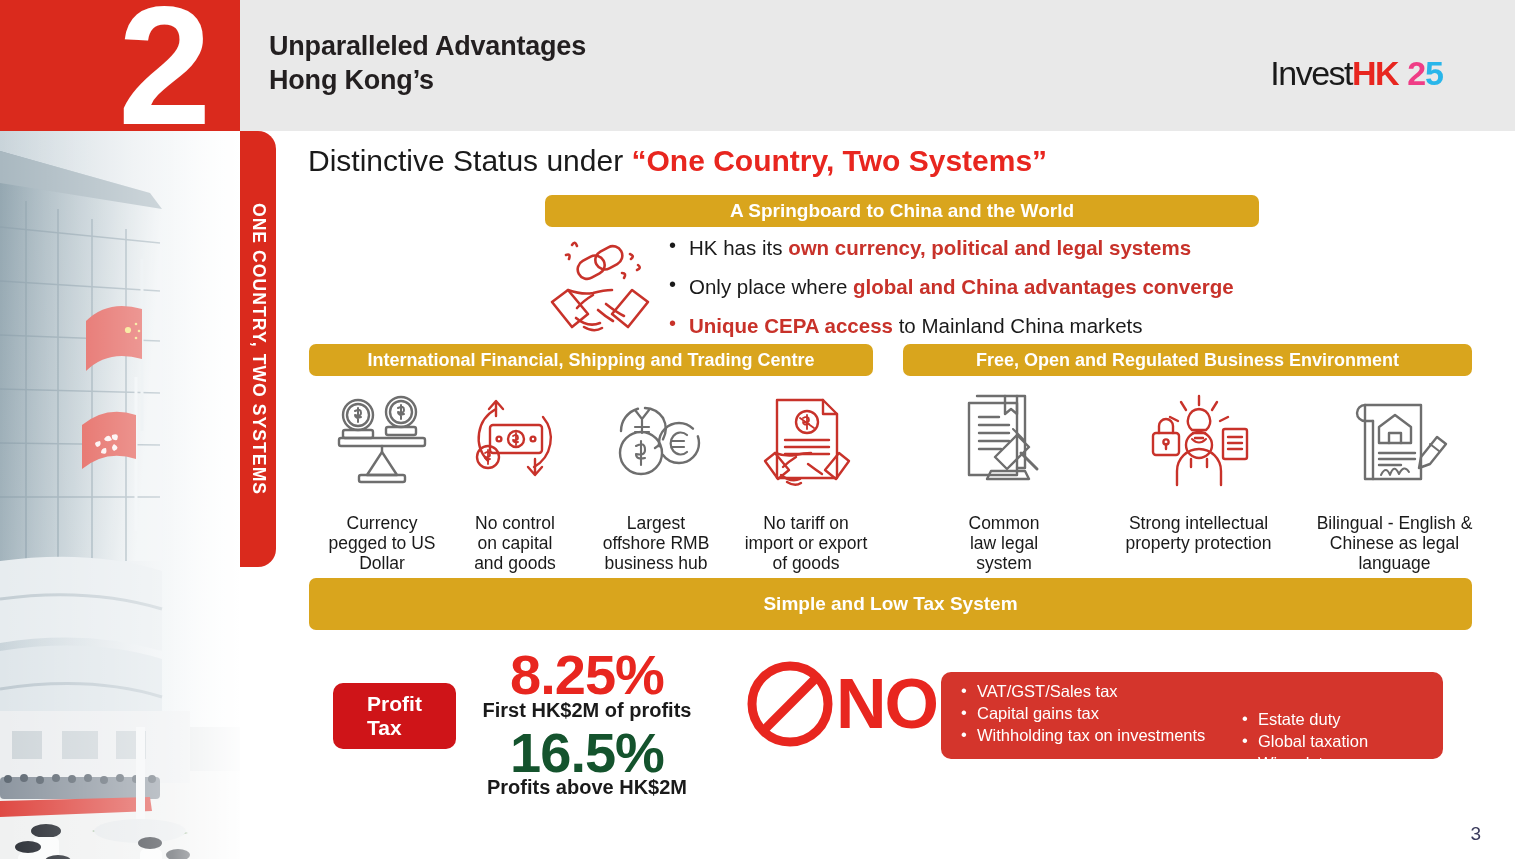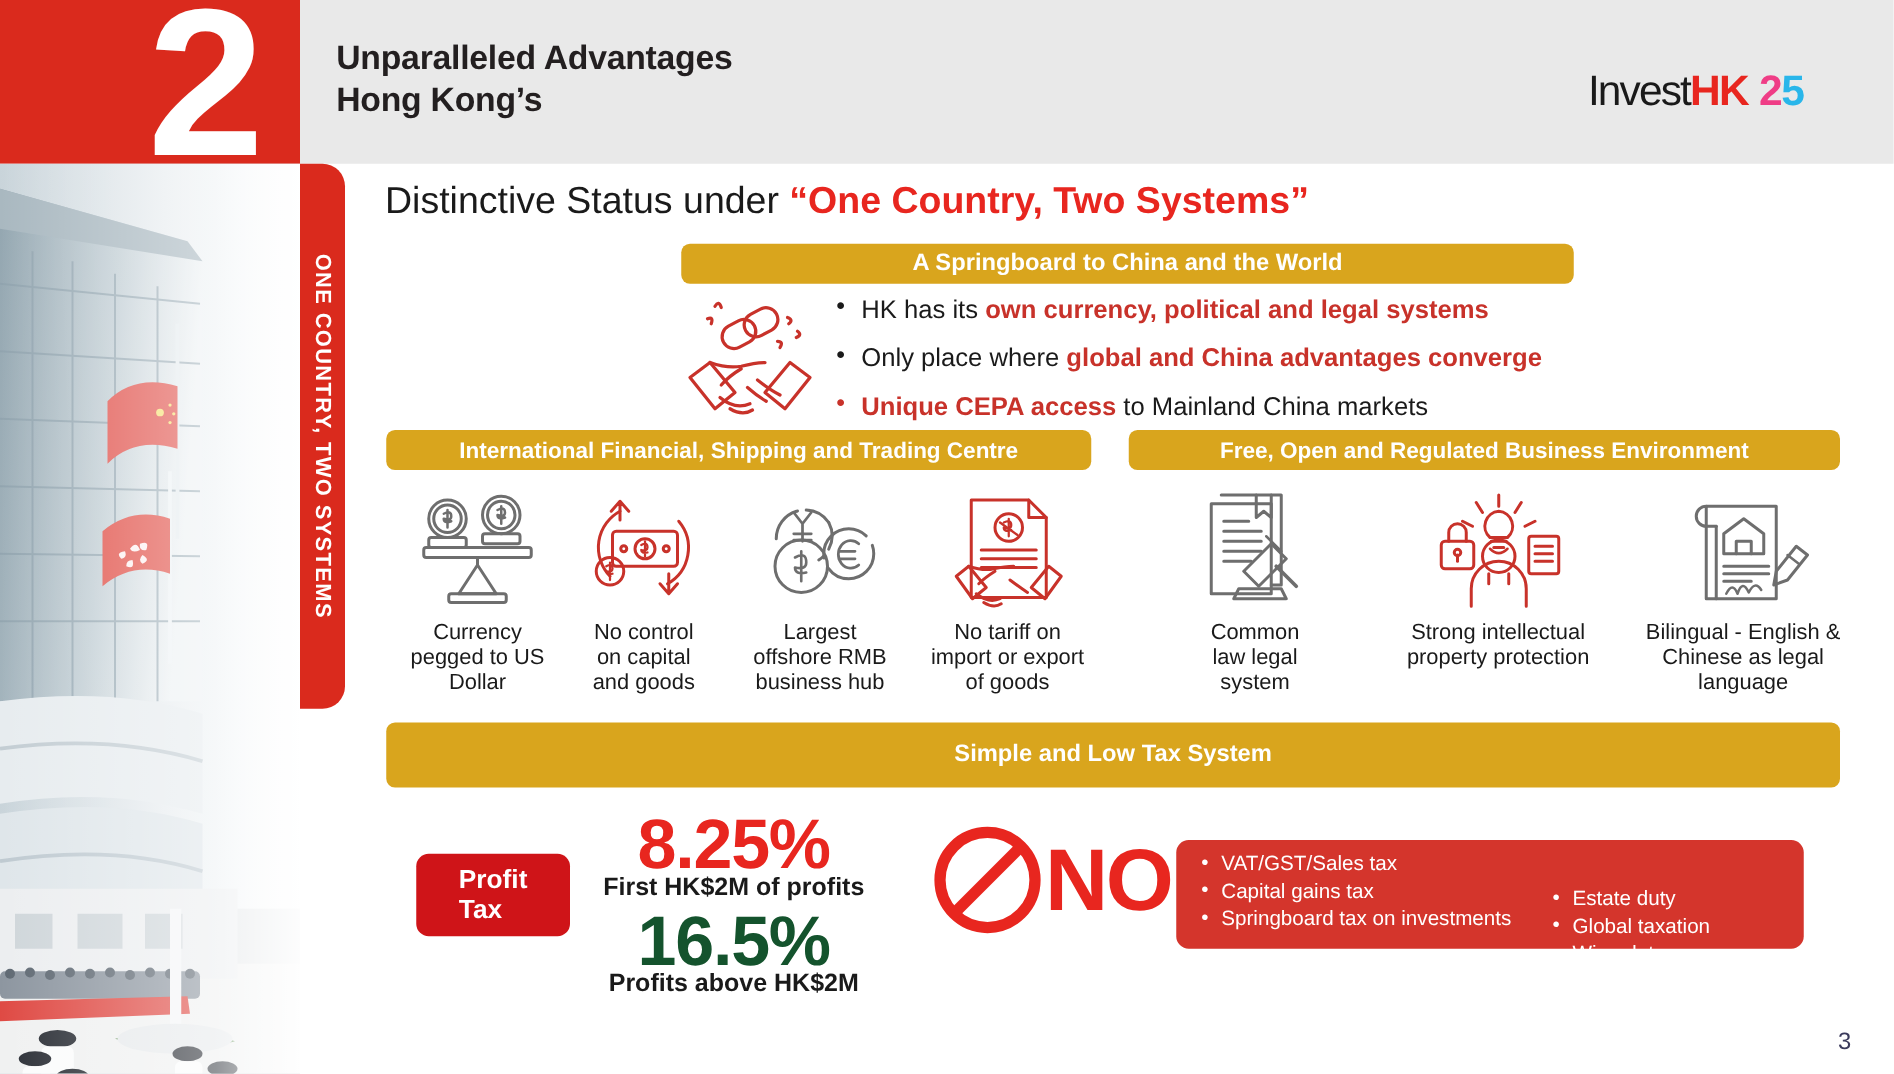--- a/index.html
+++ b/index.html
@@ -92,21 +92,21 @@
     font-size: 20px; color: #1a1a1a;
   }
   .bullets li.red-bullet::before { color: #c8322a; }
   .bullets .r { color: #c8322a; font-weight: bold; }
 
   
   .icon-row { position: absolute; left: 0; top: 258px; width: 1239px; height: 205px; }
   .icon-cell { position: absolute; width: 160px; text-align: center; }
   .icon-art { height: 102px; display: flex; align-items: flex-end; justify-content: center; }
   .icon-cap {
-    margin-top: 5px; font-size: 17.5px; color: #1a1a1a; line-height: 1.14;
+    margin-top: 23px; font-size: 17.5px; color: #1a1a1a; line-height: 1.14;
   }
   .c0 { left: 26px; }  .c1 { left: 159px; }  .c2 { left: 300px; }
   .c3 { left: 450px; } .c4 { left: 648px; }  .c5 { left: 820px; width: 205px; }
   .c6 { left: 1016px; width: 205px; }
 
   
   .profit-badge {
     position: absolute; left: 57px; top: 552px; width: 123px; height: 66px;
     background: #cf1418; border-radius: 10px; color: #fff;
     font-size: 21px; font-weight: bold; line-height: 1.15;
@@ -469,21 +469,21 @@
         <circle cx="46" cy="46" r="38" fill="none" stroke="#e8261f" stroke-width="9"></circle>
         <line x1="19" y1="73" x2="73" y2="19" stroke="#e8261f" stroke-width="9" stroke-linecap="butt"></line>
       </svg>
       <span class="no-word">NO</span>
     </div>
 
     <div class="no-list">
       <ul>
         <li>VAT/GST/Sales tax</li>
         <li>Capital gains tax</li>
-        <li>Springboard tax on investments</li>
+        <li>Withholding tax on investments</li>
       </ul>
       <ul class="col2">
         <li>Estate duty</li>
         <li>Global taxation</li>
         <li>Wine duty</li>
       </ul>
     </div>
 
   </div>
 

